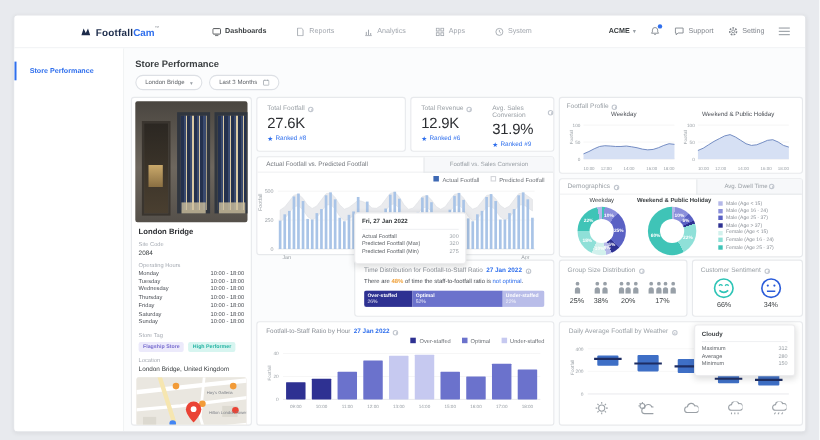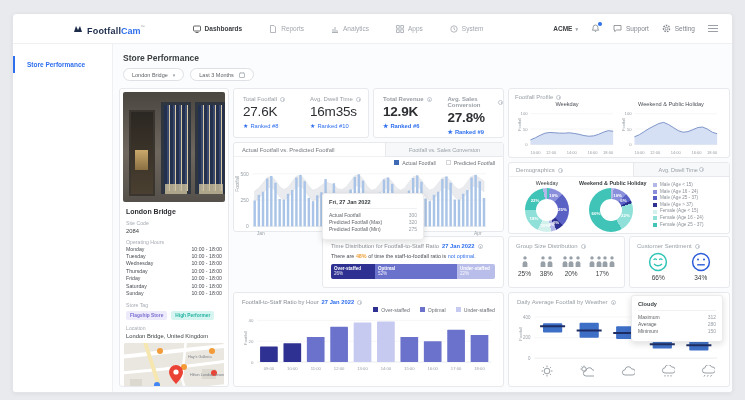--- a/index.html
+++ b/index.html
@@ -51,21 +51,21 @@
   .val{font-size:5.8px;color:#3c4043;margin:1.5px 3px 0;}
   .hours{margin:1px 3px 0;}
   .hrow{display:flex;justify-content:space-between;font-size:5.2px;color:#4a4e55;line-height:7.4px;}
   .tags{display:flex;gap:4px;margin:3px 3px 0;}
   .tag{font-size:4.8px;padding:2px 4px;border-radius:2px;font-weight:bold;}
   .tag1{background:#eceafb;color:#7a6fd0;} .tag2{background:#d7f5f0;color:#23b3a2;}
   .map{margin:4px 1px 0;height:72px;background:#eae7e0;position:relative;overflow:hidden;border-radius:2px;}
   .maplbl{position:absolute;font-size:3.8px;color:#7d8188;white-space:nowrap;}
   
   .kpi-a{left:120px;top:44px;width:136px;height:50px;display:flex;}
-  .kpi-b{left:260px;top:44px;width:131px;height:50px;display:flex;font-weight:bold;}
+  .kpi-b{left:260px;top:44px;width:131px;height:50px;display:flex;}
   .kpi{flex:1;padding:7px 0 0 9px;}
   .kpi .kv{font-size:13.5px;color:#2d2f33;margin-top:2px;letter-spacing:-.2px;}
   .kpi .rank{font-size:5.8px;color:#2f6fed;margin-top:3px;display:flex;align-items:center;gap:2px;}
   .kpi .star{font-size:6px;color:#2f6fed;}
   
   .main-chart{left:120px;top:98px;width:271px;height:90px;}
   .tabrow{height:14px;position:relative;border-bottom:1px solid #f0f1f3;}
   .tab-active{position:absolute;left:8px;top:4px;font-size:5.8px;color:#75797f;}
   .tab-inactive{position:absolute;right:0;top:0;width:118px;height:14px;background:#f7f8fa;border-left:1px solid #e7e9ec;border-bottom:1px solid #e7e9ec;font-size:5.5px;color:#9aa0a6;display:flex;align-items:center;justify-content:center;cursor:pointer;}
   .legend{position:absolute;right:8px;top:17px;display:flex;gap:10px;font-size:5.3px;color:#6b6f75;align-items:center;}
@@ -313,50 +313,39 @@
           <div class="ctitle">
                 <span>Total Footfall</span>
                 <span class="info"></span>
               </div>
           <div class="kv">27.6K</div>
           <div class="rank">
                 <span class="star">★</span>
                 <span>Ranked #8</span>
               </div>
         </div>
-        <div class="kpi">
-          <div class="ctitle">
-                <span>Avg. Dwell Time</span>
-                <span class="info"></span>
-              </div>
-          <div class="kv">16m35s</div>
-          <div class="rank">
-                <span class="star">★</span>
-                <span>Ranked #10</span>
-              </div>
-        </div>
       </section>
       <section class="card kpi-b">
         <div class="kpi">
           <div class="ctitle">
                 <span>Total Revenue</span>
                 <span class="info"></span>
               </div>
           <div class="kv">12.9K</div>
           <div class="rank">
                 <span class="star">★</span>
                 <span>Ranked #6</span>
               </div>
         </div>
         <div class="kpi">
           <div class="ctitle">
                 <span>Avg. Sales Conversion</span>
                 <span class="info"></span>
               </div>
-          <div class="kv">27.8%</div>
+          <div class="kv">31.9%</div>
           <div class="rank">
                 <span class="star">★</span>
                 <span>Ranked #9</span>
               </div>
         </div>
       </section>
 
       <section class="card main-chart">
         <div class="tabrow">
           <div class="tab-active">Actual Footfall vs. Predicted Footfall</div>

